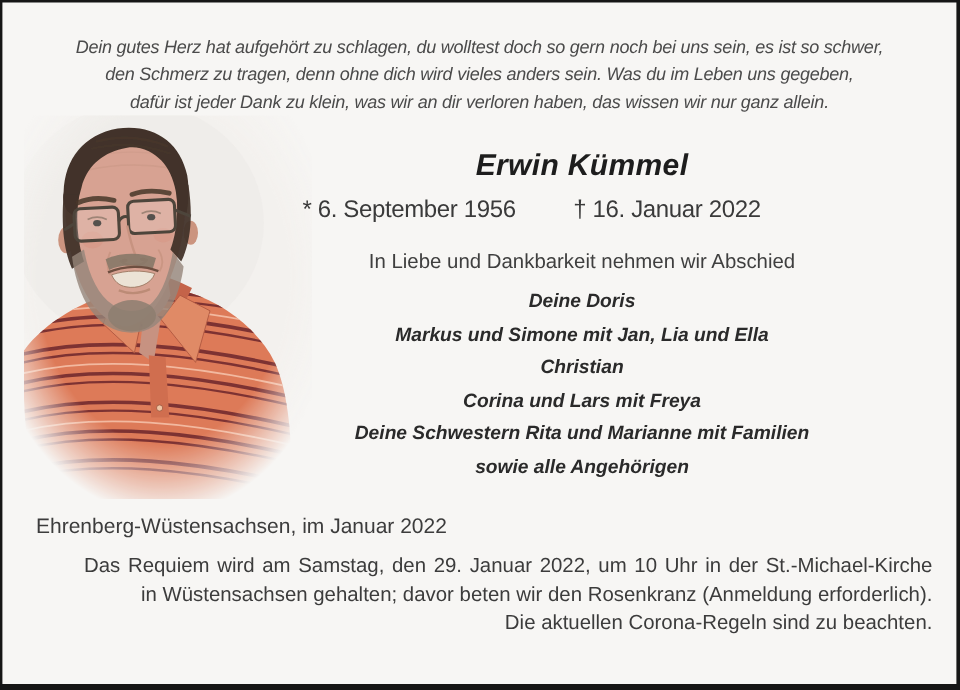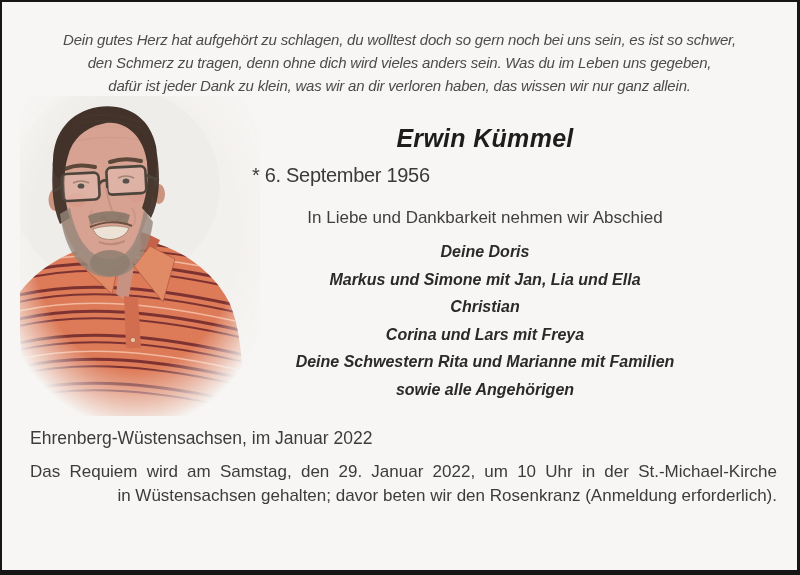--- a/index.html
+++ b/index.html
@@ -16,21 +16,21 @@
   .dates{position:absolute;top:162px;left:250px;width:466px;display:flex;
     justify-content:flex-start;gap:48px;font-size:20px;color:#3a3a3a;letter-spacing:-0.3px;}
   .farewell{position:absolute;top:206px;left:250px;width:466px;text-align:center;
     font-size:17px;color:#3f3f3f;}
   .mourners{position:absolute;top:236px;left:250px;width:466px;text-align:center;
     font-size:16px;font-weight:bold;font-style:italic;line-height:27.5px;color:#2a2a2a;}
   .place-date{position:absolute;top:426px;left:28px;font-size:17.5px;color:#3c3c3c;}
   .service{position:absolute;top:458px;left:28px;width:747px;font-size:17px;
     line-height:23.5px;color:#3c3c3c;}
   .service .line{text-align:right;}
-  .service .stretch{text-align:justify;text-align-last:justify;}
+  .service .stretch{text-align:justify;text-align-last:justify;margin-left:40px;}
 </style>
 </head>
 <body>
 
 <div class="card">
 
   <div class="verse">
     <div>Dein gutes Herz hat aufgehört zu schlagen, du wolltest doch so gern noch bei uns sein, es ist so schwer,</div>
     <div>den Schmerz zu tragen, denn ohne dich wird vieles anders sein. Was du im Leben uns gegeben,</div>
     <div>dafür ist jeder Dank zu klein, was wir an dir verloren haben, das wissen wir nur ganz allein.</div>
@@ -151,33 +151,35 @@
           </g>
         </g>
       </g>
     </svg>
   </div>
 
   <div class="name">Erwin Kümmel</div>
 
   <div class="dates">
     <span>* 6. September 1956</span>
+    <span>† 16. Januar 2022</span>
   </div>
 
   <div class="farewell">In Liebe und Dankbarkeit nehmen wir Abschied</div>
 
   <div class="mourners">
     <div>Deine Doris</div>
     <div>Markus und Simone mit Jan, Lia und Ella</div>
     <div>Christian</div>
     <div>Corina und Lars mit Freya</div>
     <div>Deine Schwestern Rita und Marianne mit Familien</div>
     <div>sowie alle Angehörigen</div>
   </div>
 
   <div class="place-date">Ehrenberg-Wüstensachsen, im Januar 2022</div>
 
   <div class="service">
     <div class="line stretch">Das Requiem wird am Samstag, den 29. Januar 2022, um 10 Uhr in der St.-Michael-Kirche</div>
     <div class="line">in Wüstensachsen gehalten; davor beten wir den Rosenkranz (Anmeldung erforderlich).</div>
+    <div class="line">Die aktuellen Corona-Regeln sind zu beachten.</div>
   </div>
 
 </div>
 
 </body></html>

